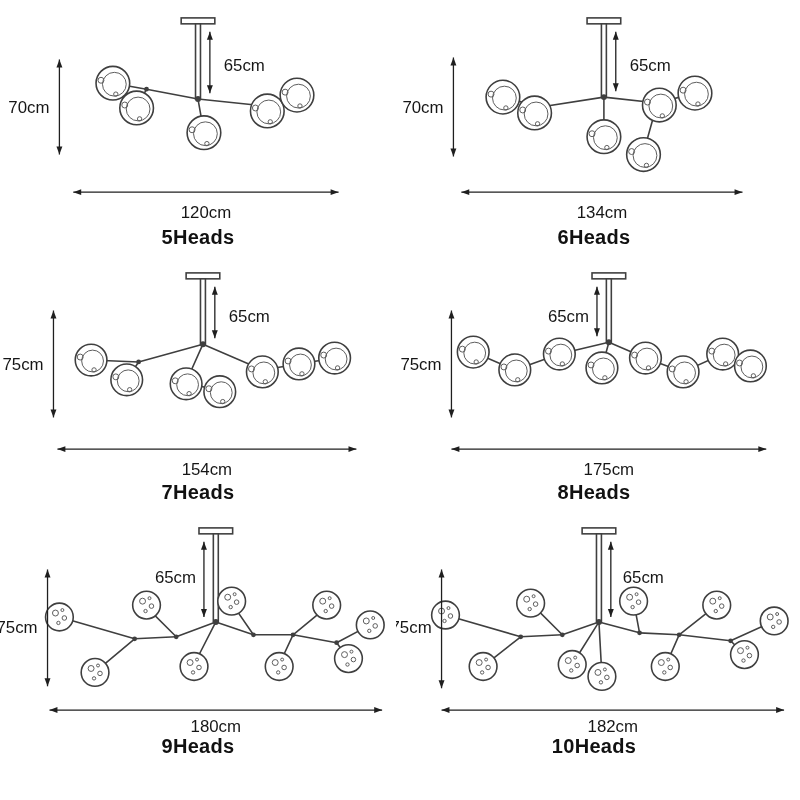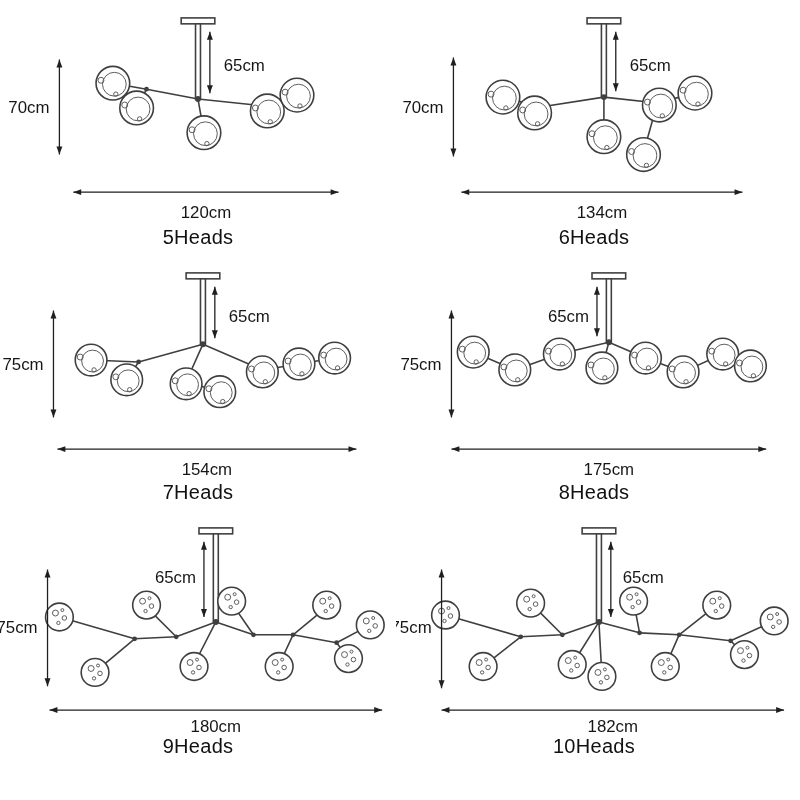--- a/index.html
+++ b/index.html
@@ -1,20 +1,20 @@
 <!DOCTYPE html>
 <html><head>
 <meta charset="utf-8">
 <style>
   html,body{margin:0;padding:0;background:#ffffff;}
   body{width:800px;height:800px;font-family:"Liberation Sans",sans-serif;color:#111;overflow:hidden;}
   .grid{display:grid;grid-template-columns:1fr 1fr;grid-row-gap:6px;padding:8px 16px 0 0;}
   .cell{margin:0;display:flex;flex-direction:column;align-items:center;}
   .cell svg{width:396px;height:auto;display:block;}
-  figcaption{font-size:20px;font-weight:400;color:#111;margin:-4px 0 8px 0;text-align:center;letter-spacing:.3px;}
+  figcaption{font-size:20px;font-weight:700;color:#111;margin:-4px 0 8px 0;text-align:center;letter-spacing:.3px;}
   
   .g1{fill:#ffffff;stroke:#3f3f3f;stroke-width:1.6;}
   .art{stroke:#3f3f3f;stroke-width:1.6;fill:none;stroke-linecap:round;}
   .art2{stroke:#5c5c5c;stroke-width:1;fill:none;}
   .jt{fill:#3f3f3f;}
   
   .dl{stroke:#1f1f1f;stroke-width:1.3;}
   .ah{fill:#1f1f1f;}
   .dim{font-size:17px;fill:#161616;font-family:"Liberation Sans",sans-serif;}
 </style>

